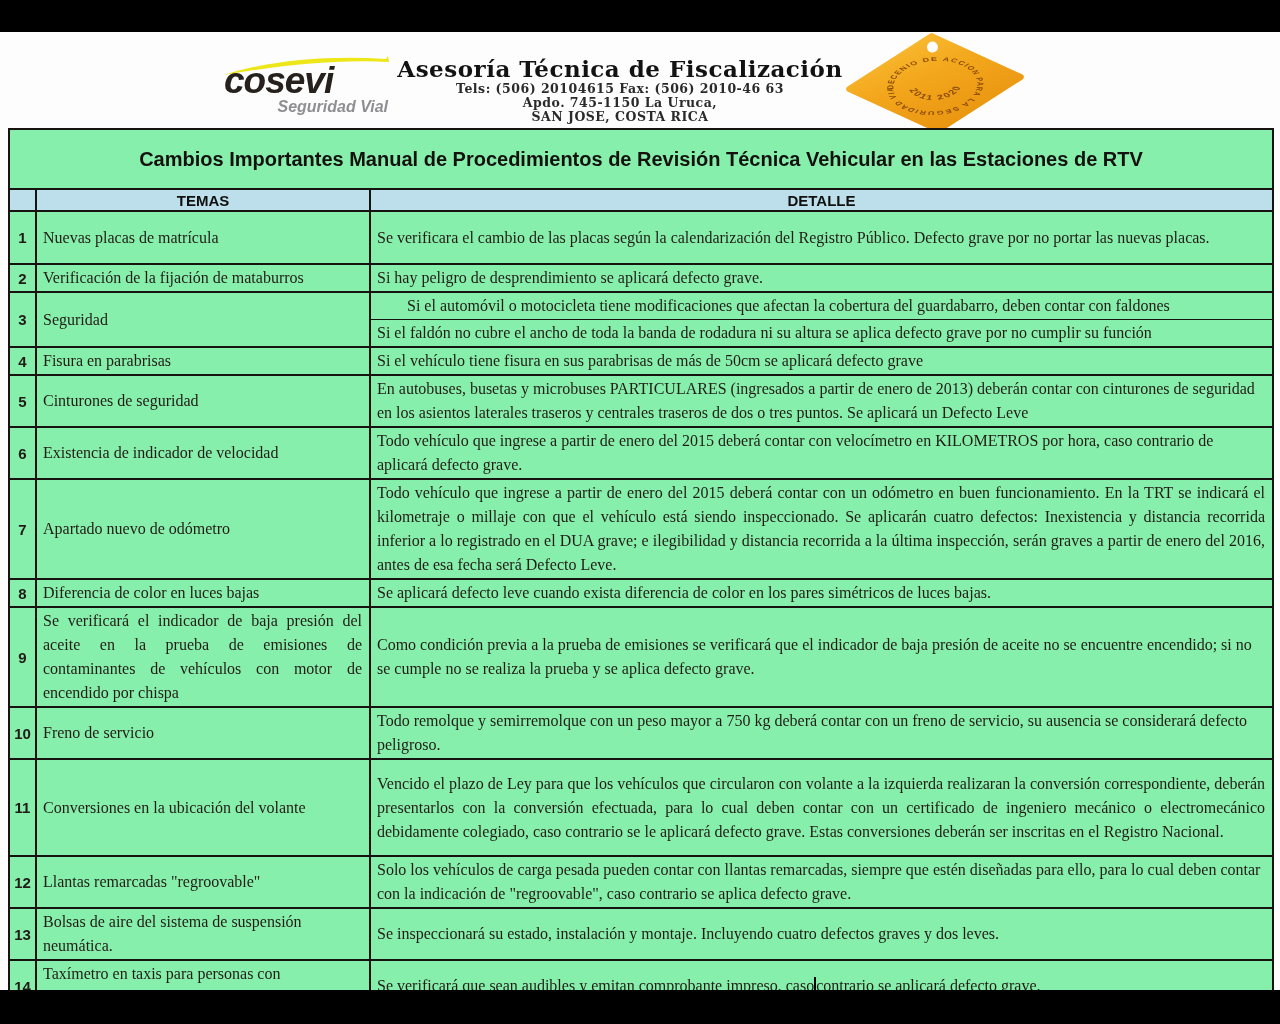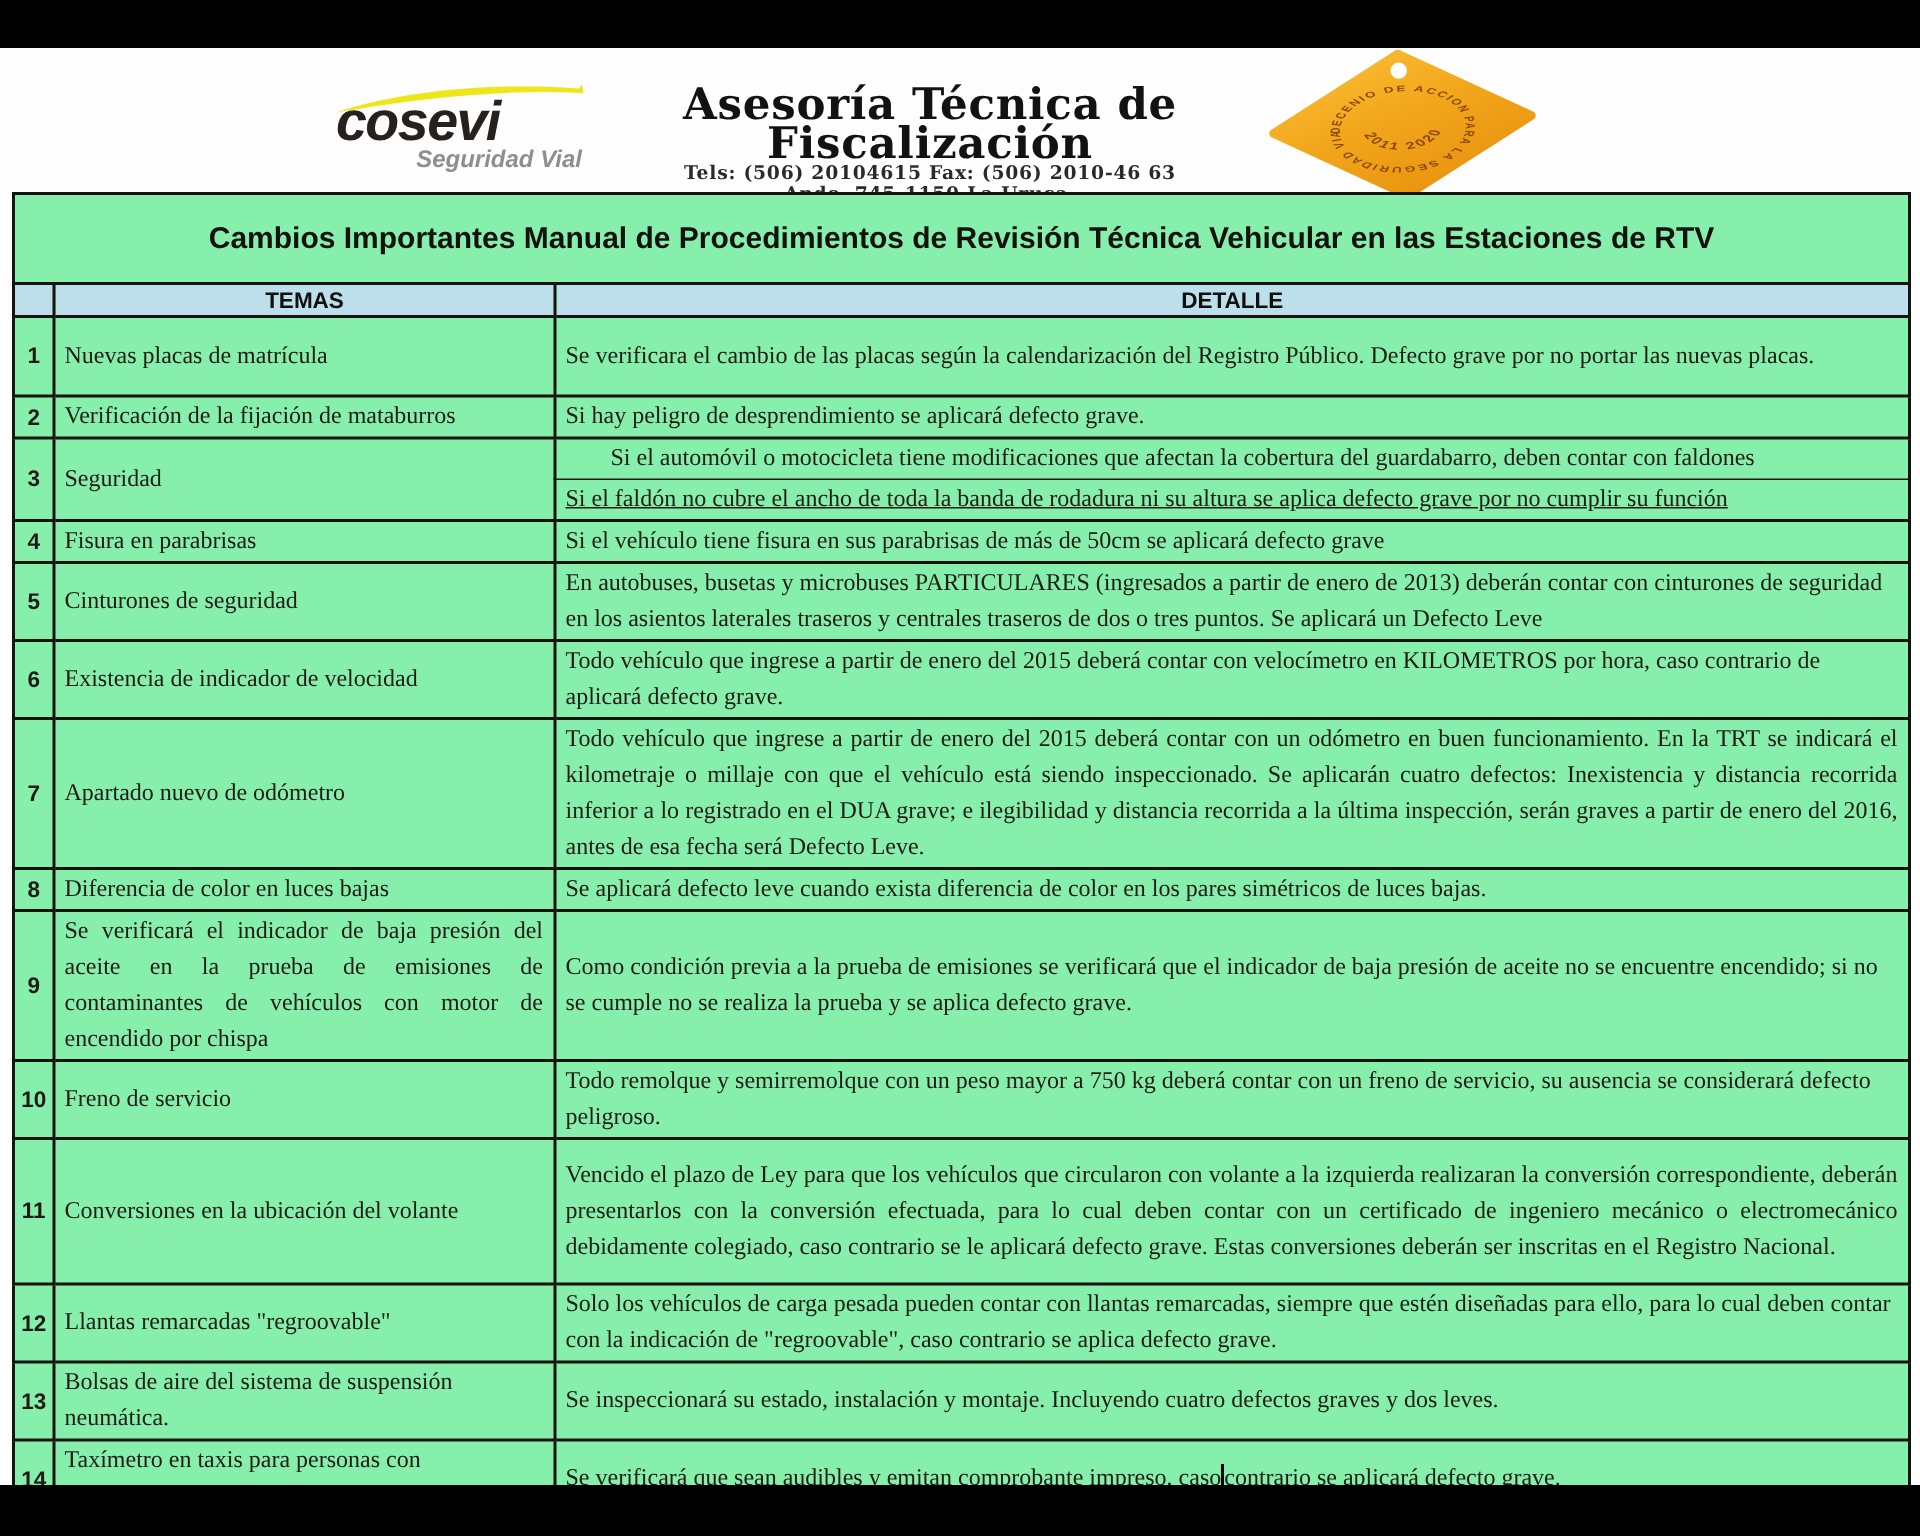--- a/index.html
+++ b/index.html
@@ -24,21 +24,21 @@
     font-size:37px; font-weight:bold; font-style:italic;
     letter-spacing:-1px; color:#26211c; line-height:38px;
   }
   .cosevi-tagline {
     position:absolute; left:0; top:44px; width:168px; text-align:right;
     font-size:16px; font-style:italic; font-weight:bold; color:#8f8e93;
   }
 
   .lh-center { position:absolute; left:360px; top:24px; width:520px; text-align:center;
                font-family:"DejaVu Serif", serif; }
-  .lh-title { font-size:29px; font-weight:bold; color:#121212; letter-spacing:0.5px; line-height:26px; }
+  .lh-title { font-size:23px; font-weight:bold; color:#121212; letter-spacing:0.5px; line-height:26px; }
   .lh-contact { font-size:12.5px; font-weight:bold; color:#2a2a2a; line-height:14px; letter-spacing:0.5px; }
 
   .badge { position:absolute; left:843px; top:0px; width:184px; height:102px; transform:rotate(-4deg); }
 
   
   table.doc {
     position:absolute; left:8px; top:128px; width:1266px;
     border-collapse:collapse; table-layout:fixed;
     background:#86efac;
   }
@@ -140,21 +140,21 @@
           <td class="num" rowspan="1">2</td>
           <td class="tema" rowspan="1">Verificación de la fijación de mataburros</td>
           <td class="detalle">Si hay peligro de desprendimiento se aplicará defecto grave.</td>
         </tr>
         <tr style="height: 25px;">
           <td class="num" rowspan="2">3</td>
           <td class="tema" rowspan="2">Seguridad</td>
           <td class="detalle" style="border-bottom-width: 1px; padding-left: 36px;">Si el automóvil o motocicleta tiene modificaciones que afectan la cobertura del guardabarro, deben contar con faldones</td>
         </tr>
         <tr style="height: 25px;">
-          <td class="detalle" style="border-top-width: 1px; text-decoration: underline;">Si el faldón no cubre el ancho de toda la banda de rodadura ni su altura se aplica defecto grave por no cumplir su función</td>
+          <td class="detalle" style="border-top-width: 1px;">Si el faldón no cubre el ancho de toda la banda de rodadura ni su altura se aplica defecto grave por no cumplir su función</td>
         </tr>
         <tr style="height: 24px;">
           <td class="num" rowspan="1">4</td>
           <td class="tema" rowspan="1">Fisura en parabrisas</td>
           <td class="detalle">Si el vehículo tiene fisura en sus parabrisas de más de 50cm se aplicará defecto grave</td>
         </tr>
         <tr style="height: 50px;">
           <td class="num" rowspan="1">5</td>
           <td class="tema" rowspan="1">Cinturones de seguridad</td>
           <td class="detalle">En autobuses, busetas y microbuses PARTICULARES (ingresados a partir de enero de 2013) deberán contar con cinturones de seguridad en los asientos laterales traseros y centrales traseros de dos o tres puntos. Se aplicará un Defecto Leve</td>

